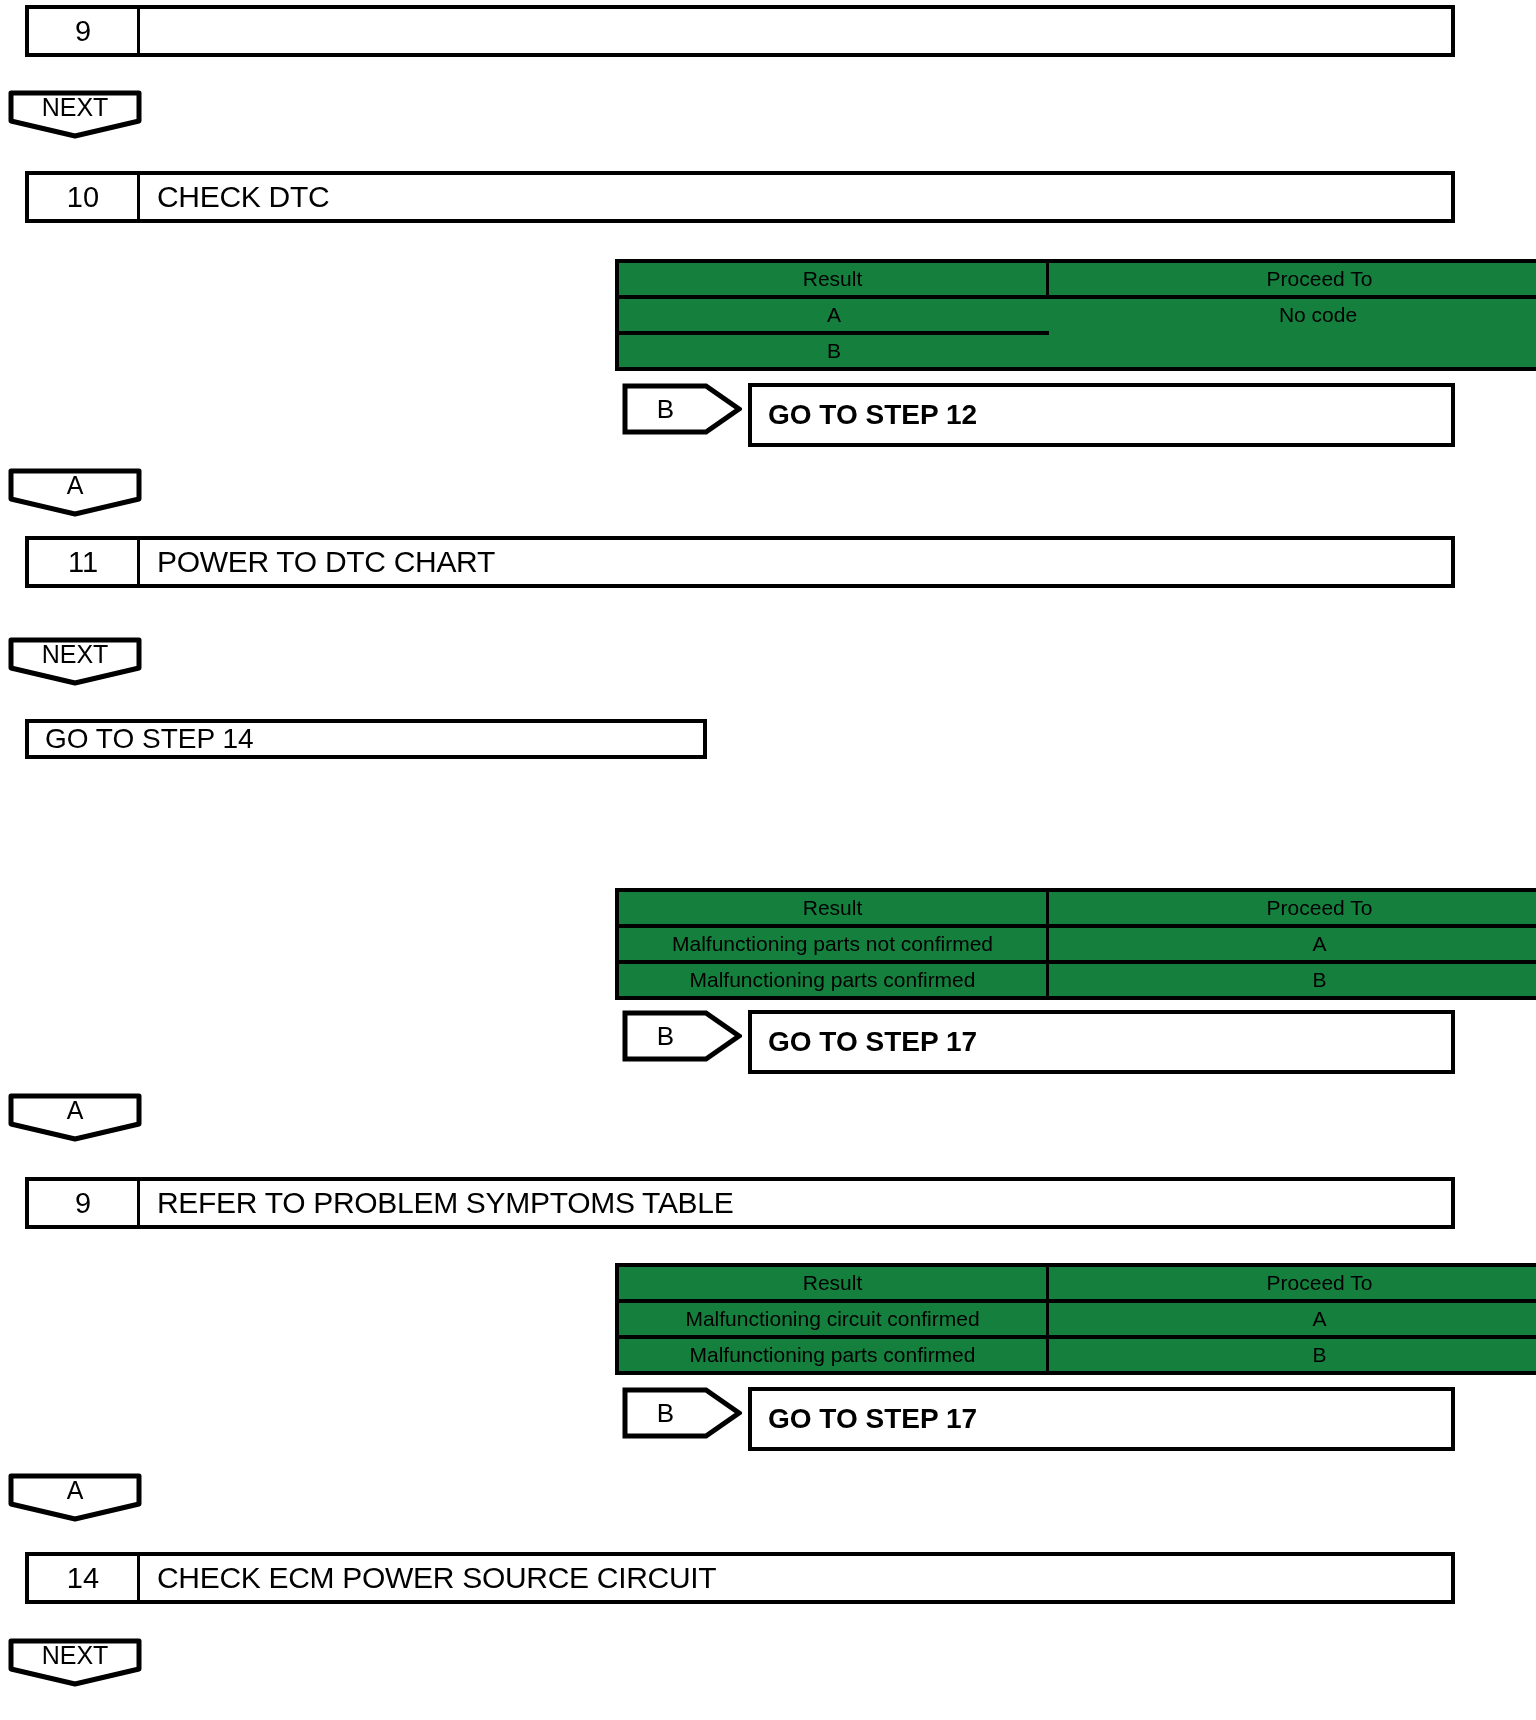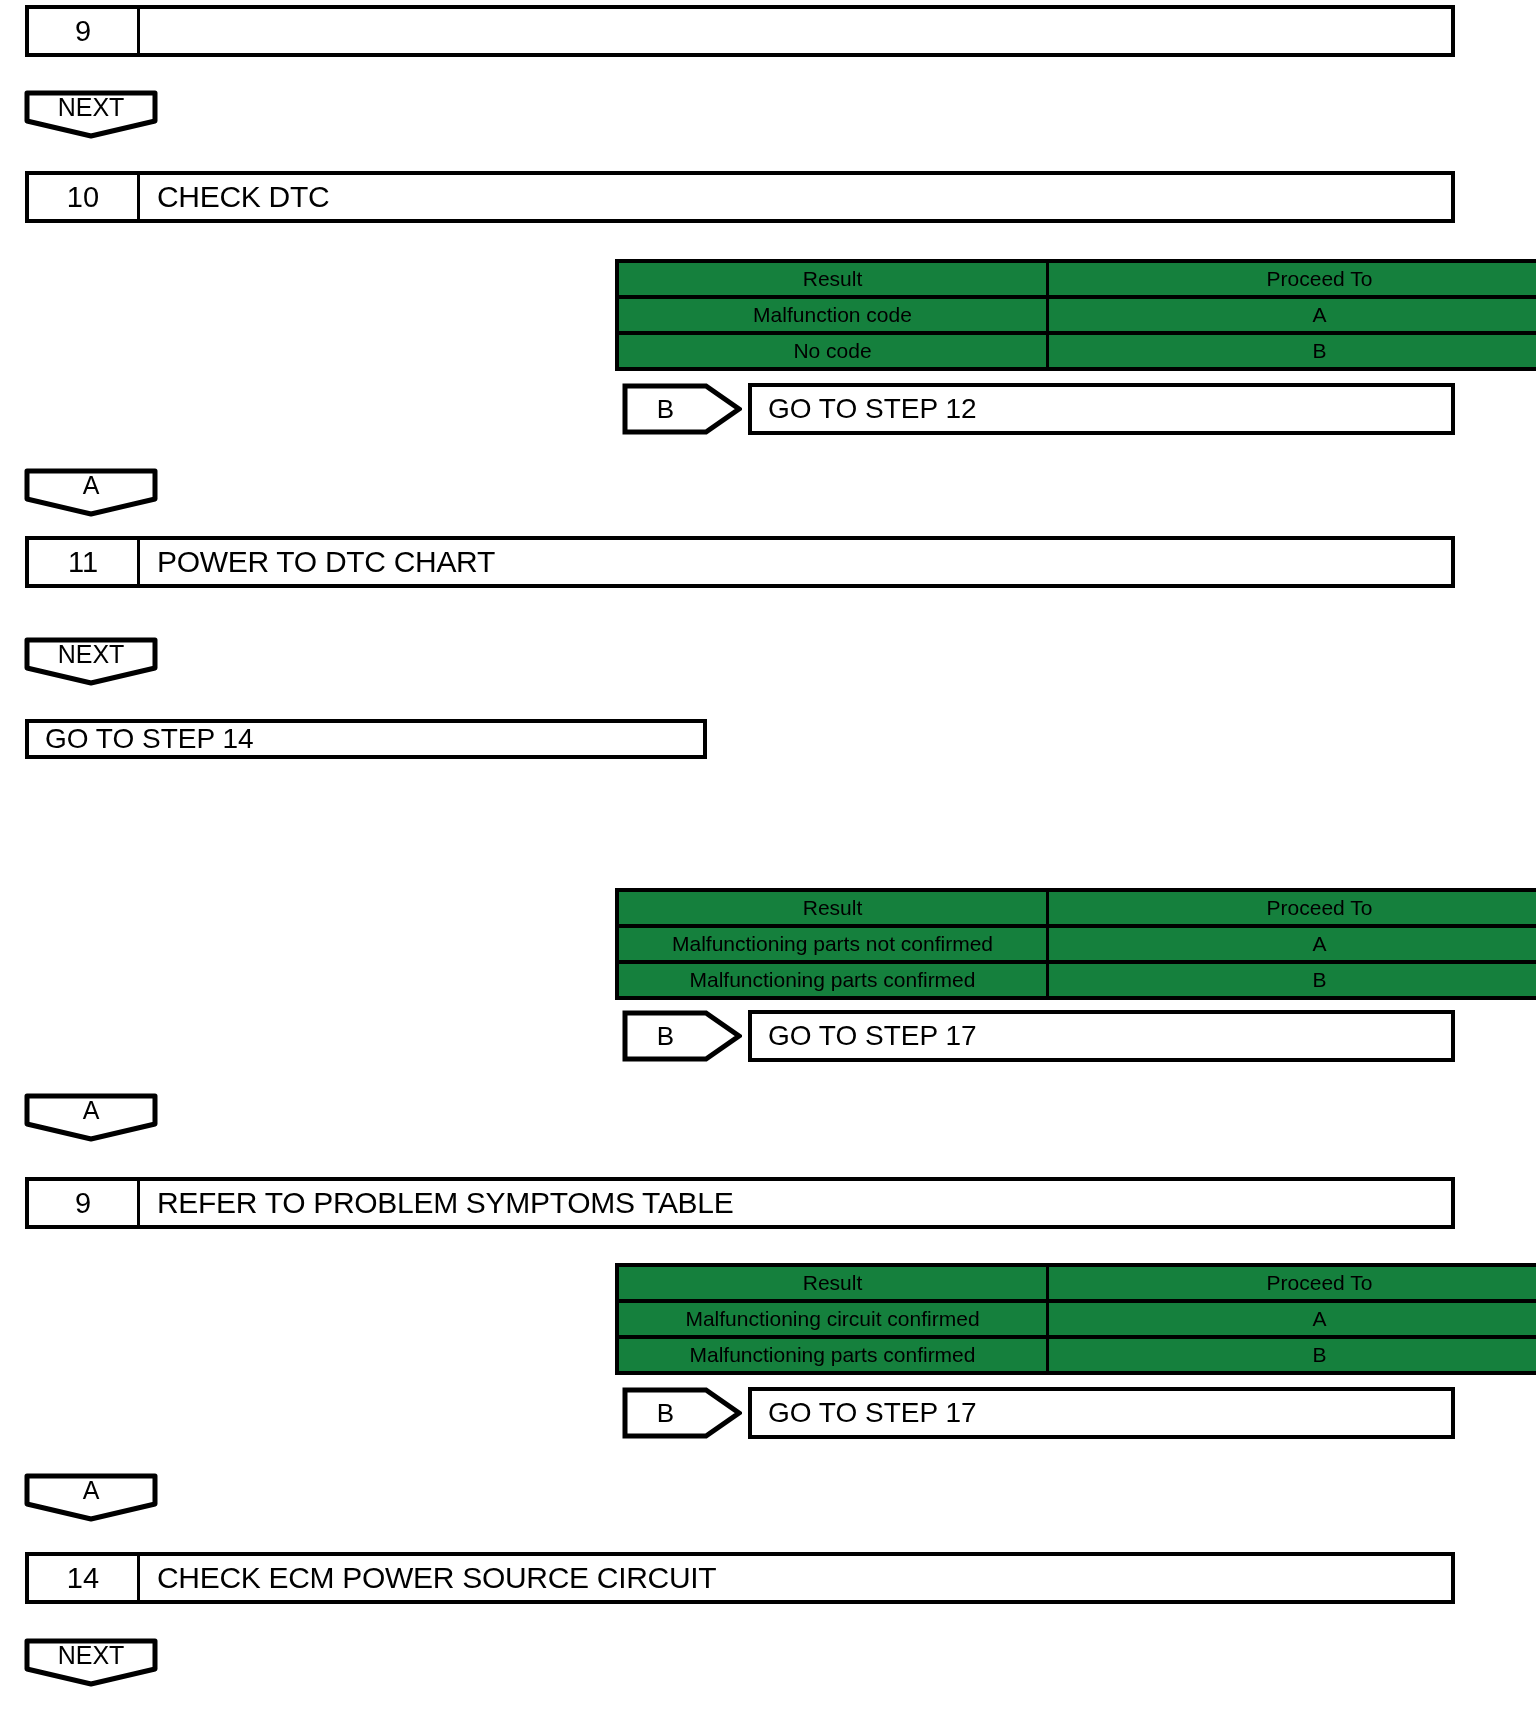--- a/index.html
+++ b/index.html
@@ -38,21 +38,21 @@
     align-items: center;
     padding-left: 17px;
     font-size: 30px;
     letter-spacing: -0.3px;
     white-space: nowrap;
   }
 
   
   .connector {
     position: absolute;
-    left: 24px;
+    left: 8px;
     width: 134px;
     height: 50px;
     padding-left: 20px;
   }
   .connector svg { position: absolute; left: 0; top: 0; }
   .connector-label {
     position: absolute;
     left: 0; top: 2px;
     width: 134px; height: 31px;
     display: flex;
@@ -101,29 +101,30 @@
     left: 0; top: 0;
     width: 87px; height: 52px;
     display: flex;
     align-items: center;
     justify-content: center;
     font-size: 26px;
   }
   .goto-box {
     position: absolute;
     left: 748px; top: 0;
-    width: 707px; height: 52px;
+    width: 707px; height: 64px;
     border: 4px solid #000;
     box-sizing: border-box;
     display: flex;
     align-items: center;
     padding-left: 16px;
     font-size: 28px;
     background: #fff;
     white-space: nowrap;
+    font-weight: bold;
   }
 
   
   .goto-solo {
     position: absolute;
     left: 25px;
     width: 682px;
     height: 40px;
     border: 4px solid #000;
     box-sizing: border-box;
@@ -152,21 +153,20 @@
   </div>
 
   <div class="step" style="top:171px">
     <div class="step-num">10</div>
     <div class="step-title">CHECK DTC</div>
   </div>
 
   <div class="rtable" style="top:259px">
     <div class="tc col1">Result</div>
     <div class="tc">Proceed To</div>
-    <div class="tc col1 bt">Malfunction code</div>
     <div class="tc bt">A</div>
     <div class="tc col1 bt">No code</div>
     <div class="tc bt">B</div>
   </div>
 
   <div class="goto-row" style="top:383px">
     <div class="b-arrow">
       <svg viewBox="0 0 120 52" width="120" height="52">
         <polygon points="3,3 84,3 117,26 84,49 3,49" fill="#ffffff" stroke="#000000" stroke-width="5" stroke-linejoin="miter"></polygon>
       </svg>

